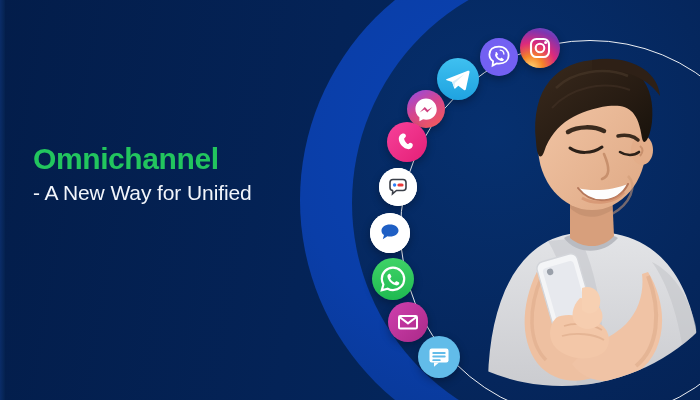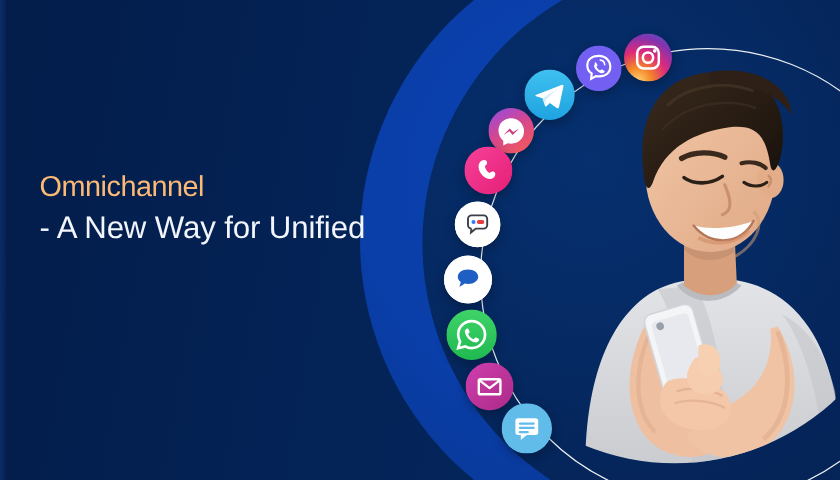--- a/index.html
+++ b/index.html
@@ -56,27 +56,27 @@
     pointer-events:none;
   }
 
   
   .copy{
     position:absolute;left:33px;top:142px;width:320px;
     z-index:12;
   }
   .headline{
     margin:0;
-    font-size:24px;line-height:1.16;
-    font-weight:normal;color:#fdba74;
+    font-size:30px;line-height:1.16;
+    font-weight:bold;color:#22c55e;
     letter-spacing:-.4px;
   }
   .subline{
     margin:3px 0 0 0;
-    font-size:26px;line-height:1.28;
+    font-size:21px;line-height:1.28;
     font-weight:500;color:#f2f5fb;
     letter-spacing:-.1px;
   }
 
   
   .icon-ring{position:absolute;inset:0;z-index:14;}
   .bub{
     position:absolute;
     border-radius:50%;
     display:flex;align-items:center;justify-content:center;

